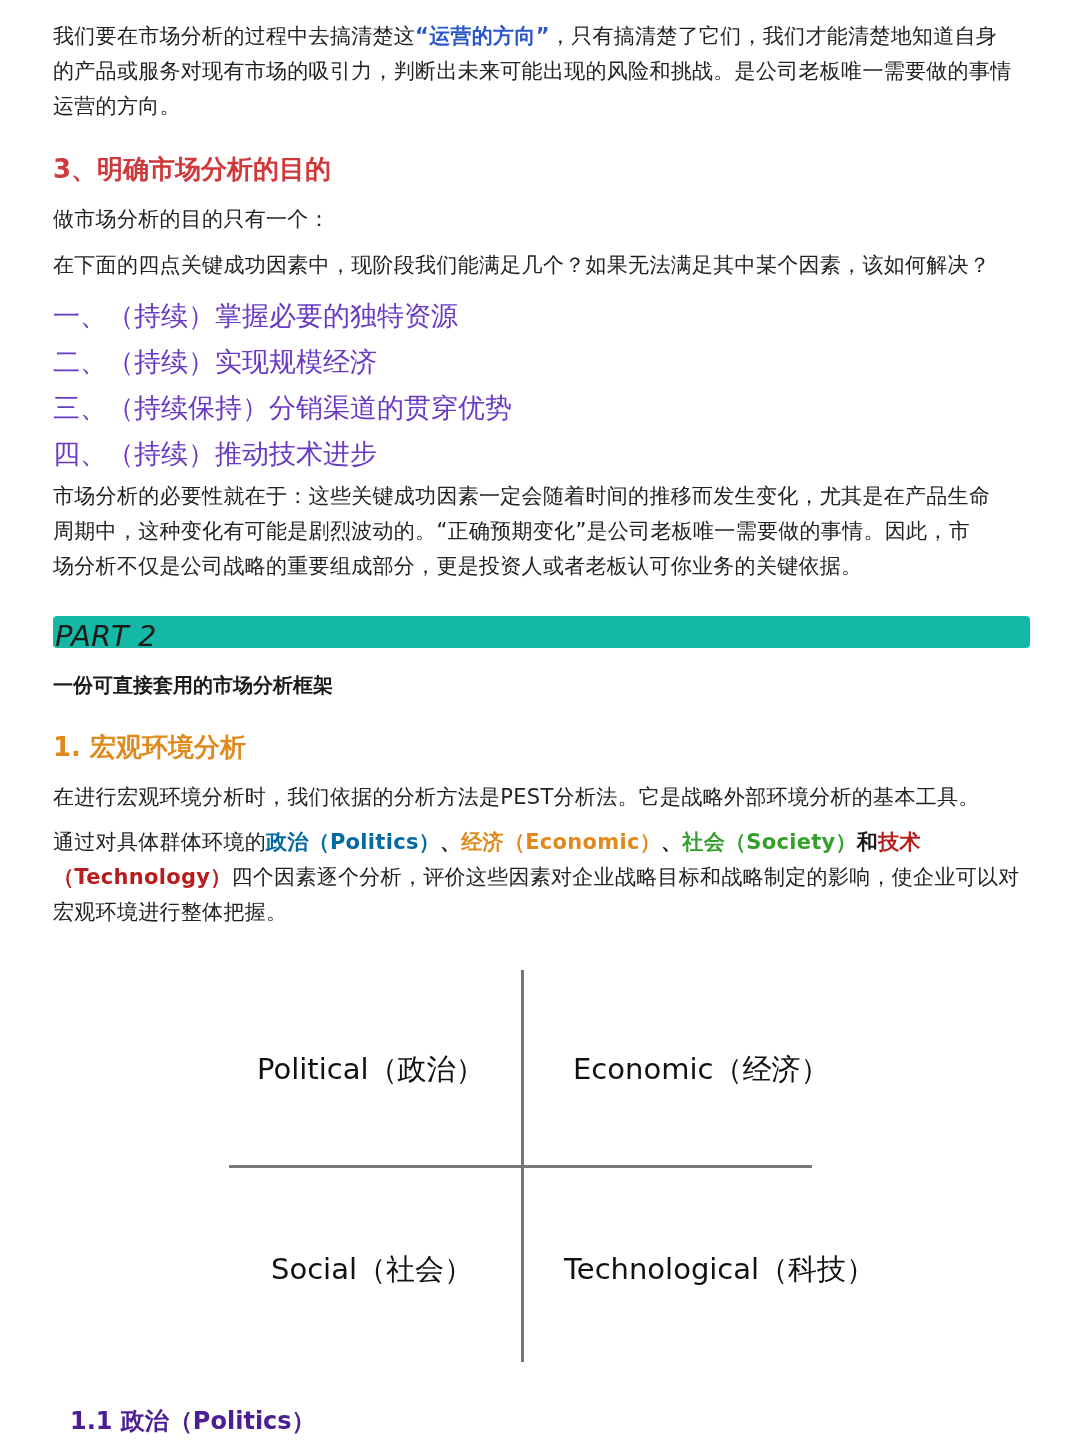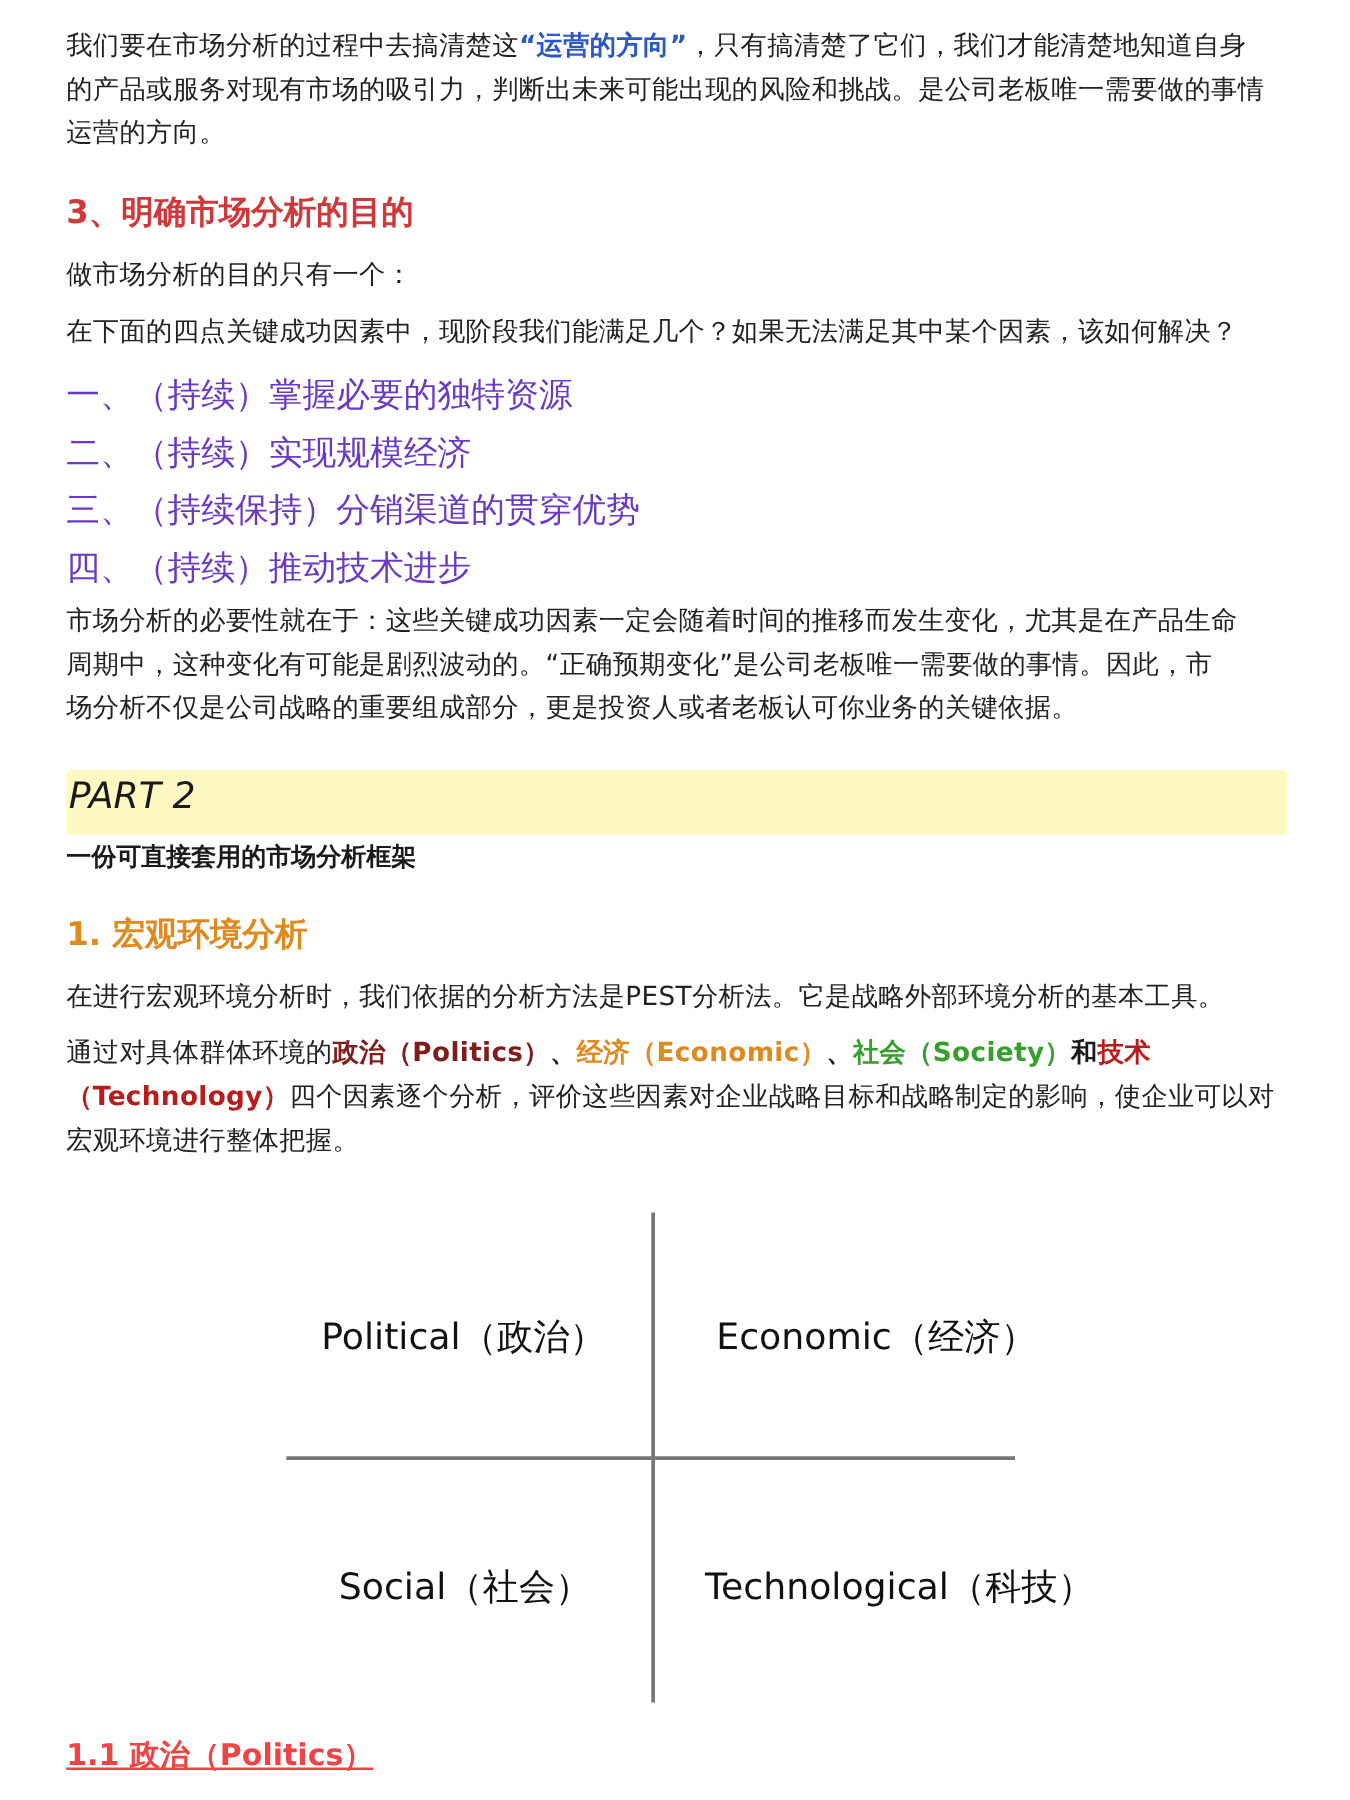--- a/index.html
+++ b/index.html
@@ -7,36 +7,36 @@
     width: 1080px; height: 1440px; overflow: hidden; position: relative;
     font-family: "DejaVu Sans", "Liberation Sans", sans-serif;
     color: #1f1f1f;
   }
   .page { position: absolute; left: 53px; top: 0; width: 977px; }
   .p { font-size: 21px; line-height: 35px; margin: 0; color: #222; letter-spacing: 0.3px; }
   .blue-b { color: #2a58c8; font-weight: bold; }
   .h-red { position: absolute; left: 53px; top: 152px; font-size: 26px; font-weight: bold; color: #d0393b; margin: 0; }
   .list-item { position: absolute; left: 53px; font-size: 27px; color: #6a3ac4; margin: 0; }
   .part-box {
-    position: absolute; left: 53px; top: 616px; width: 977px; height: 52px;
-    background: #fef9c3; border-radius: 4px;
+    position: absolute; left: 53px; top: 616px; width: 977px; height: 32px;
+    background: #14b8a6; border-radius: 4px;
   }
   .part-title { position: absolute; left: 2px; top: 0; font-size: 29px; font-style: italic; color: #1a1a1a; line-height: 40px; }
   .sub-bold { position: absolute; left: 53px; top: 672px; font-size: 20px; font-weight: bold; color: #1a1a1a; margin: 0; }
   .h-orange { position: absolute; left: 53px; top: 730px; font-size: 26px; font-weight: bold; color: #e08a1e; margin: 0; }
-  .red { color: #7f1d1d; font-weight: bold; }
+  .red { color: #0369a1; font-weight: bold; }
   .orange { color: #e08a1e; font-weight: bold; }
   .green { color: #35a02c; font-weight: bold; }
   .blue { color: #b91c1c; font-weight: bold; }
   .dark-b { color: #1a1a1a; font-weight: bold; }
   .diagram { position: absolute; left: 229px; top: 970px; width: 640px; height: 395px; }
   .vline { position: absolute; left: 292px; top: 0; width: 3px; height: 392px; background: #777; }
   .hline { position: absolute; left: 0; top: 195px; width: 583px; height: 3px; background: #777; }
   .q { position: absolute; font-size: 29px; color: #111; white-space: nowrap; }
-  .h-11 { position: absolute; left: 53px; top: 1388px; font-size: 24px; color: #ef4444; margin: 0; text-decoration: underline; }
+  .h-11 { position: absolute; left: 53px; top: 1388px; font-size: 24px; color: #4c1d95; margin: 17px; }
 </style>
 </head>
 <body>
 
 <div class="page" style="top:19px;">
   <p class="p">
     <span>我们要在市场分析的过程中去搞清楚这</span><span class="blue-b">“运营的方向”</span><span>，只有搞清楚了它们，我们才能清楚地知道自身</span>
   </p>
   <p class="p">的产品或服务对现有市场的吸引力，判断出未来可能出现的风险和挑战。是公司老板唯一需要做的事情</p>
   <p class="p">运营的方向。</p>

